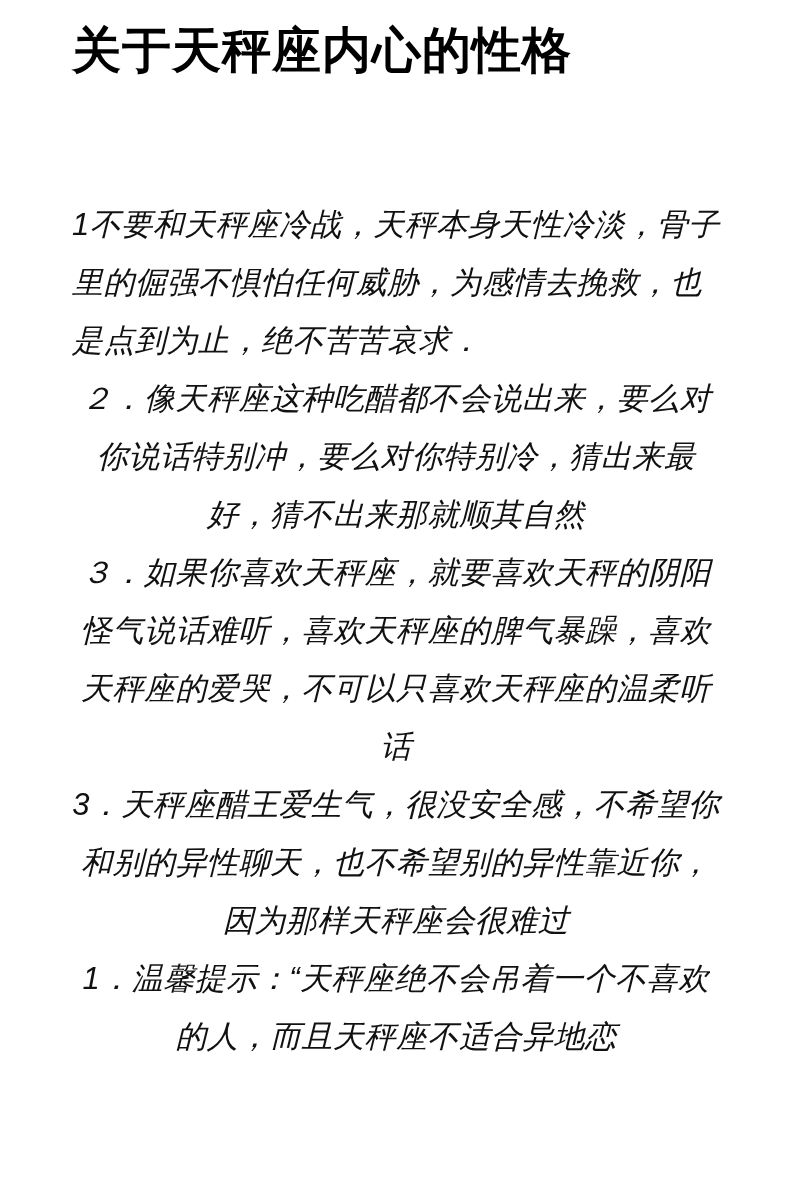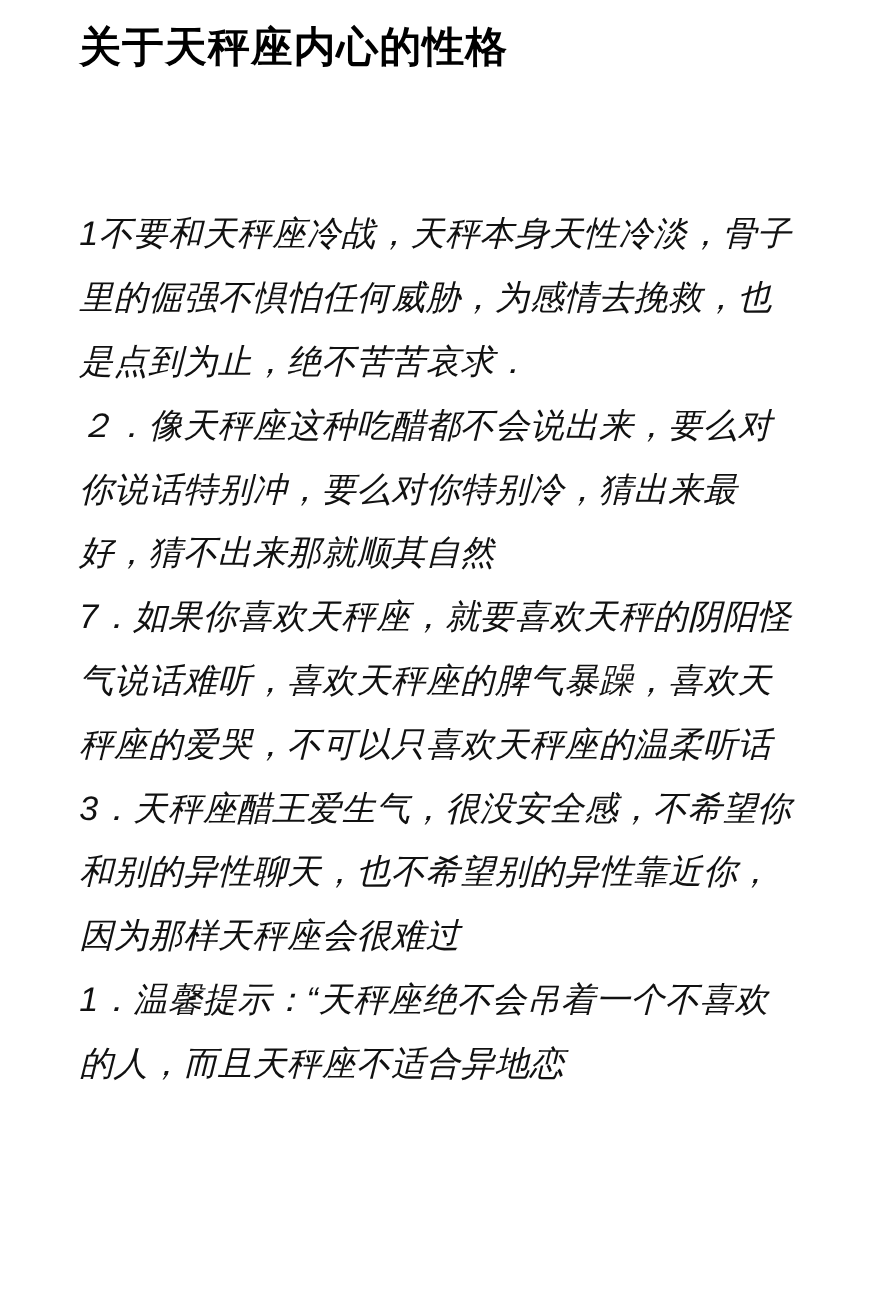--- a/index.html
+++ b/index.html
@@ -18,21 +18,21 @@
     position: relative;
     width: 800px;
     height: 1183px;
     background: #ffffff;
     box-sizing: border-box;
     padding: 0;
   }
   .title {
     margin: 0;
     padding: 22px 0 0 72px;
-    font-size: 38px;
+    font-size: 49px;
     line-height: 1.15;
     font-weight: 700;
     letter-spacing: 1px;
     color: #000000;
     white-space: nowrap;
   }
   .body-block {
     padding: 118px 80px 0 72px;
     font-style: italic;
   }
@@ -41,27 +41,28 @@
     font-size: 31px;
     line-height: 58px;
     font-weight: 500;
     color: #111111;
     letter-spacing: 0.5px;
     text-align: left;
     word-break: break-all;
   }
   .para + .para {
     margin-top: 0px;
+    text-align: center;
   }
 </style>
 </head>
 <body>
 
 <div class="page">
   <h1 class="title">关于天秤座内心的性格</h1>
   <div class="body-block">
     <p class="para">1不要和天秤座冷战，天秤本身天性冷淡，骨子里的倔强不惧怕任何威胁，为感情去挽救，也是点到为止，绝不苦苦哀求．</p>
     <p class="para">２．像天秤座这种吃醋都不会说出来，要么对你说话特别冲，要么对你特别冷，猜出来最好，猜不出来那就顺其自然</p>
-    <p class="para">7．如果你喜欢天秤座，就要喜欢天秤的阴阳怪气说话难听，喜欢天秤座的脾气暴躁，喜欢天秤座的爱哭，不可以只喜欢天秤座的温柔听话</p>
+    <p class="para">３．如果你喜欢天秤座，就要喜欢天秤的阴阳怪气说话难听，喜欢天秤座的脾气暴躁，喜欢天秤座的爱哭，不可以只喜欢天秤座的温柔听话</p>
     <p class="para">3．天秤座醋王爱生气，很没安全感，不希望你和别的异性聊天，也不希望别的异性靠近你，因为那样天秤座会很难过</p>
     <p class="para">1．温馨提示：“天秤座绝不会吊着一个不喜欢的人，而且天秤座不适合异地恋</p>
   </div>
 </div>
 
 </body></html>

